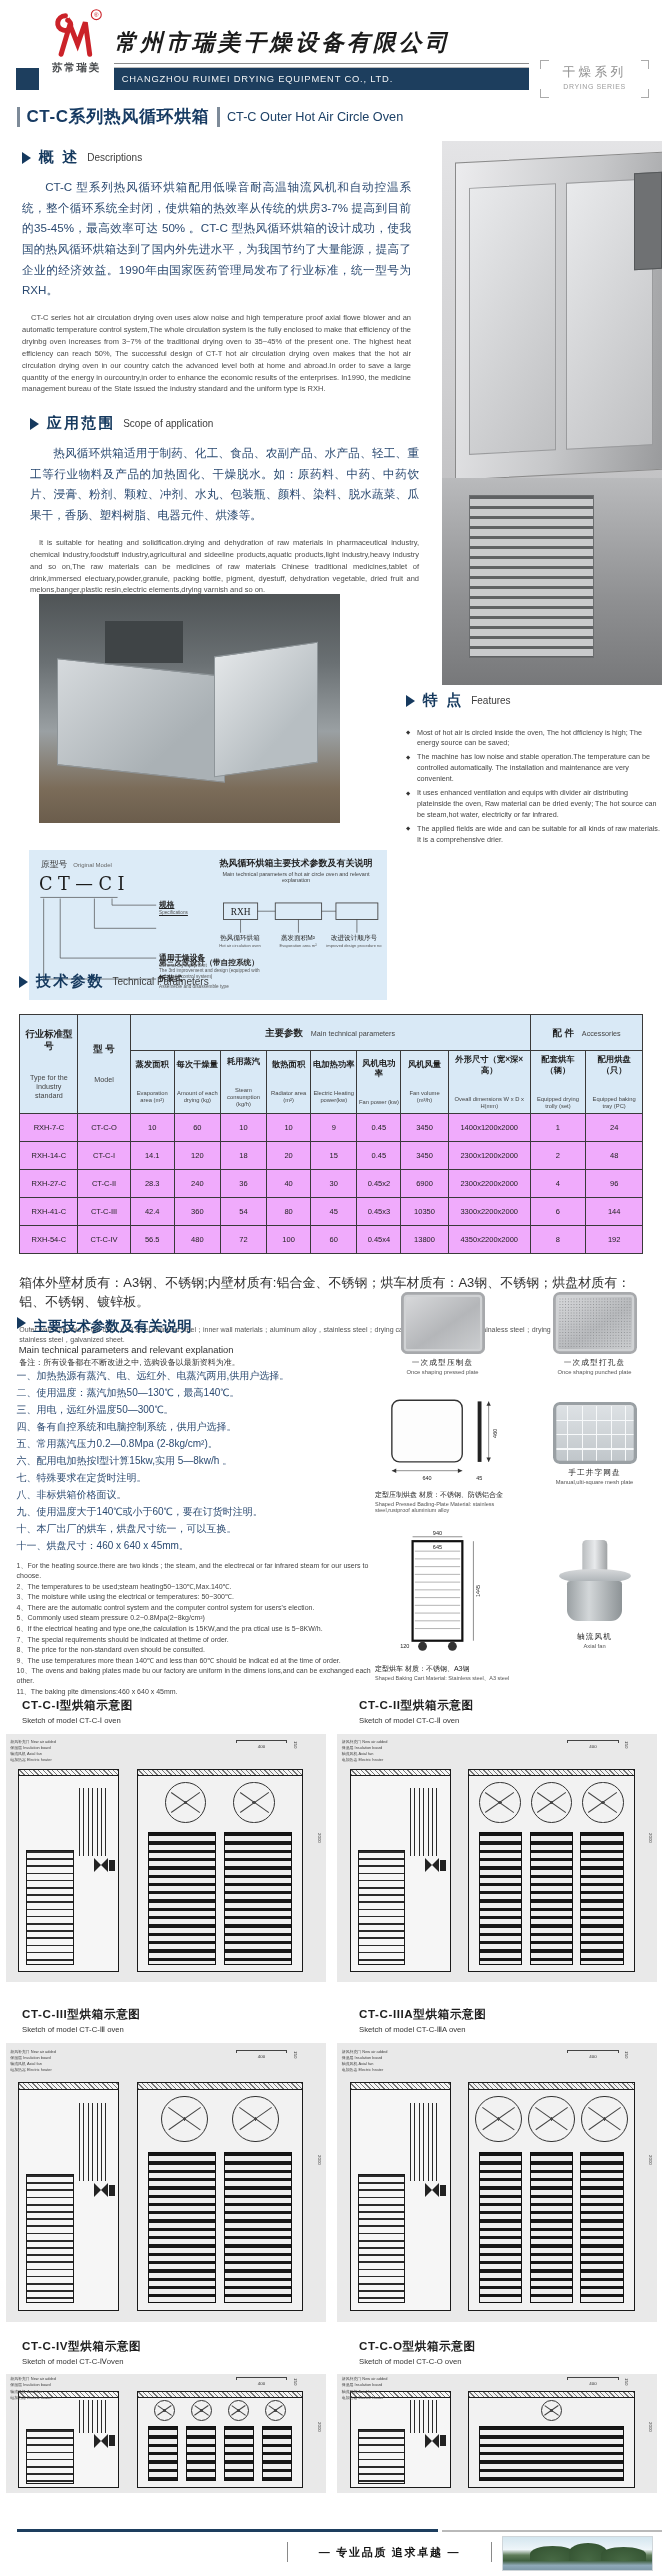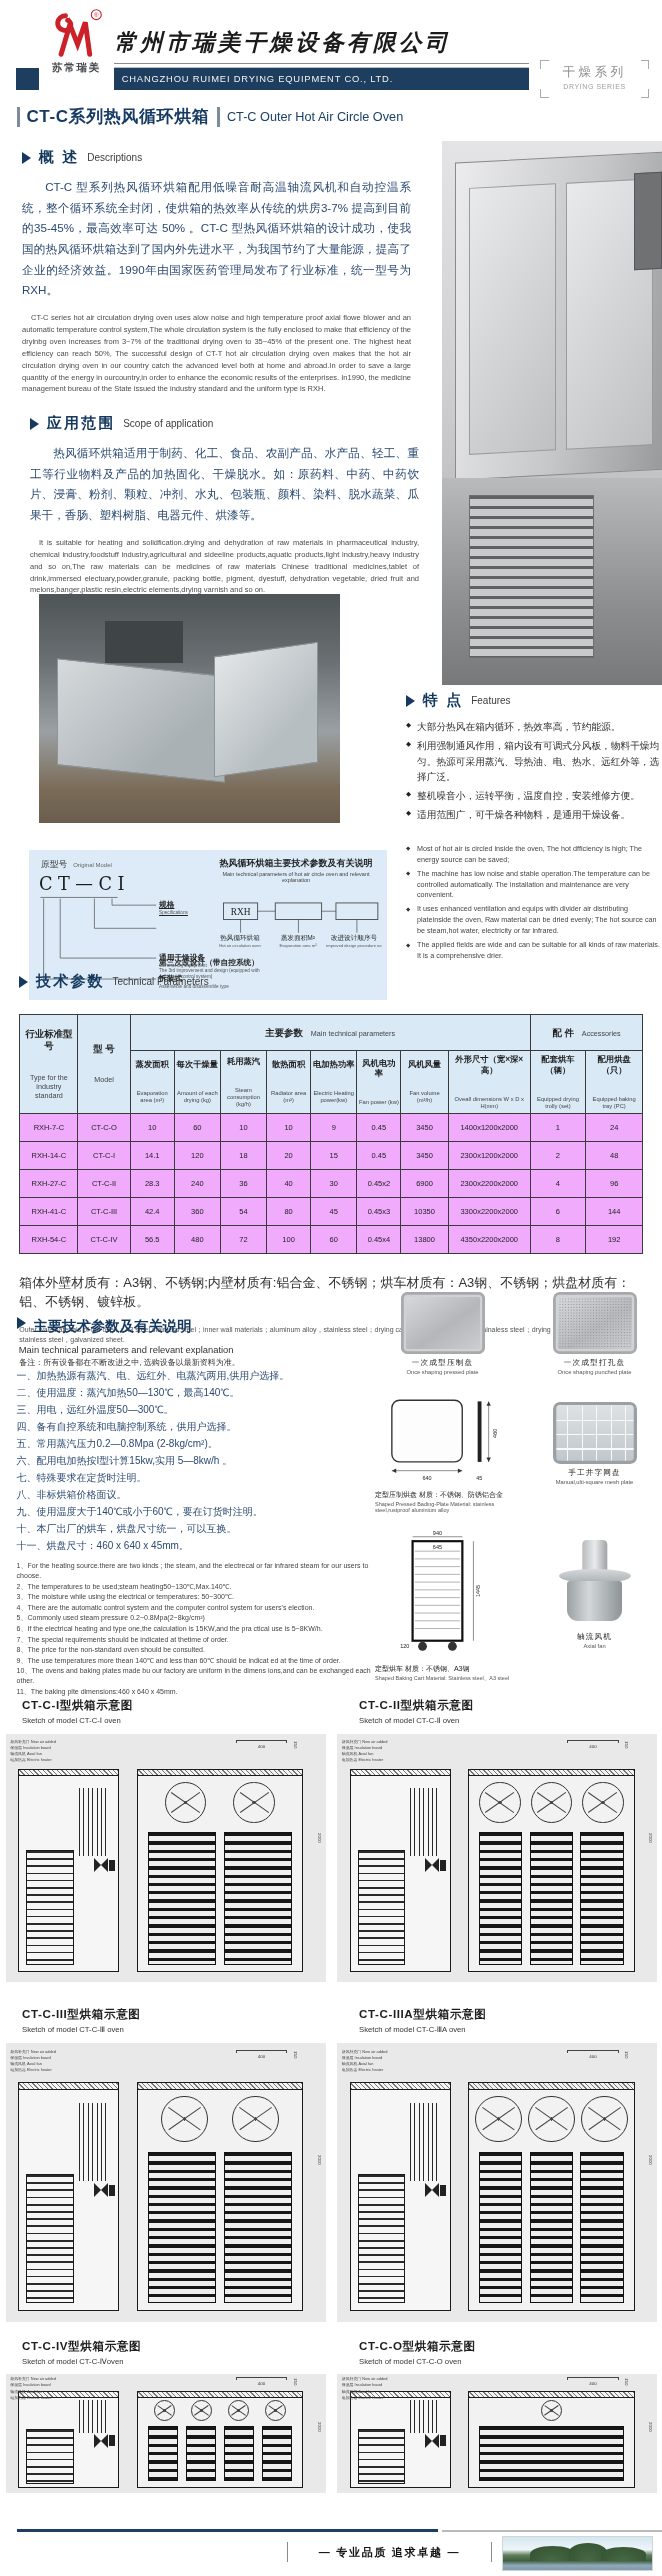--- a/index.html
+++ b/index.html
@@ -236,26 +236,20 @@
     <div class="shop-panel sp2"></div>
     <div class="shop-panel sp3"></div>
   </div>
 
   <div class="features">
     <div class="sec-head">
       <i class="tri"></i>
       <span class="sec-cn">特 点</span>
       <span class="sec-en">Features</span>
     </div>
-    <ul class="feat-ul" id="feat-cn">
-        <li class="feat-li cn-li">大部分热风在箱内循环，热效率高，节约能源。</li>
-        <li class="feat-li cn-li">利用强制通风作用，箱内设有可调式分风板，物料干燥均匀。热源可采用蒸汽、导热油、电、热水、远红外等，选择广泛。</li>
-        <li class="feat-li cn-li">整机噪音小，运转平衡，温度自控，安装维修方便。</li>
-        <li class="feat-li cn-li">适用范围广，可干燥各种物料，是通用干燥设备。</li>
-      </ul>
     <div class="feat-gap"></div>
     <ul class="feat-ul" id="feat-en">
         <li class="feat-li en-li">Most of hot air is circled inside the oven, The hot dfficiency is high; The energy source can be saved;</li>
         <li class="feat-li en-li">The machine has low noise and stable operation.The temperature can be controlled automatically. The installation and maintenance are very convenient.</li>
         <li class="feat-li en-li">It uses enhanced ventilation and equips with divider air distributing plateinside the oven, Raw material can be dried evenly; The hot source can be steam,hot water, electricity or far infrared.</li>
         <li class="feat-li en-li">The applied fields are wide and can be suitable for all kinds of raw materials. It is a comprehensive drier.</li>
       </ul>
   </div>
 
   <div class="model-box">

